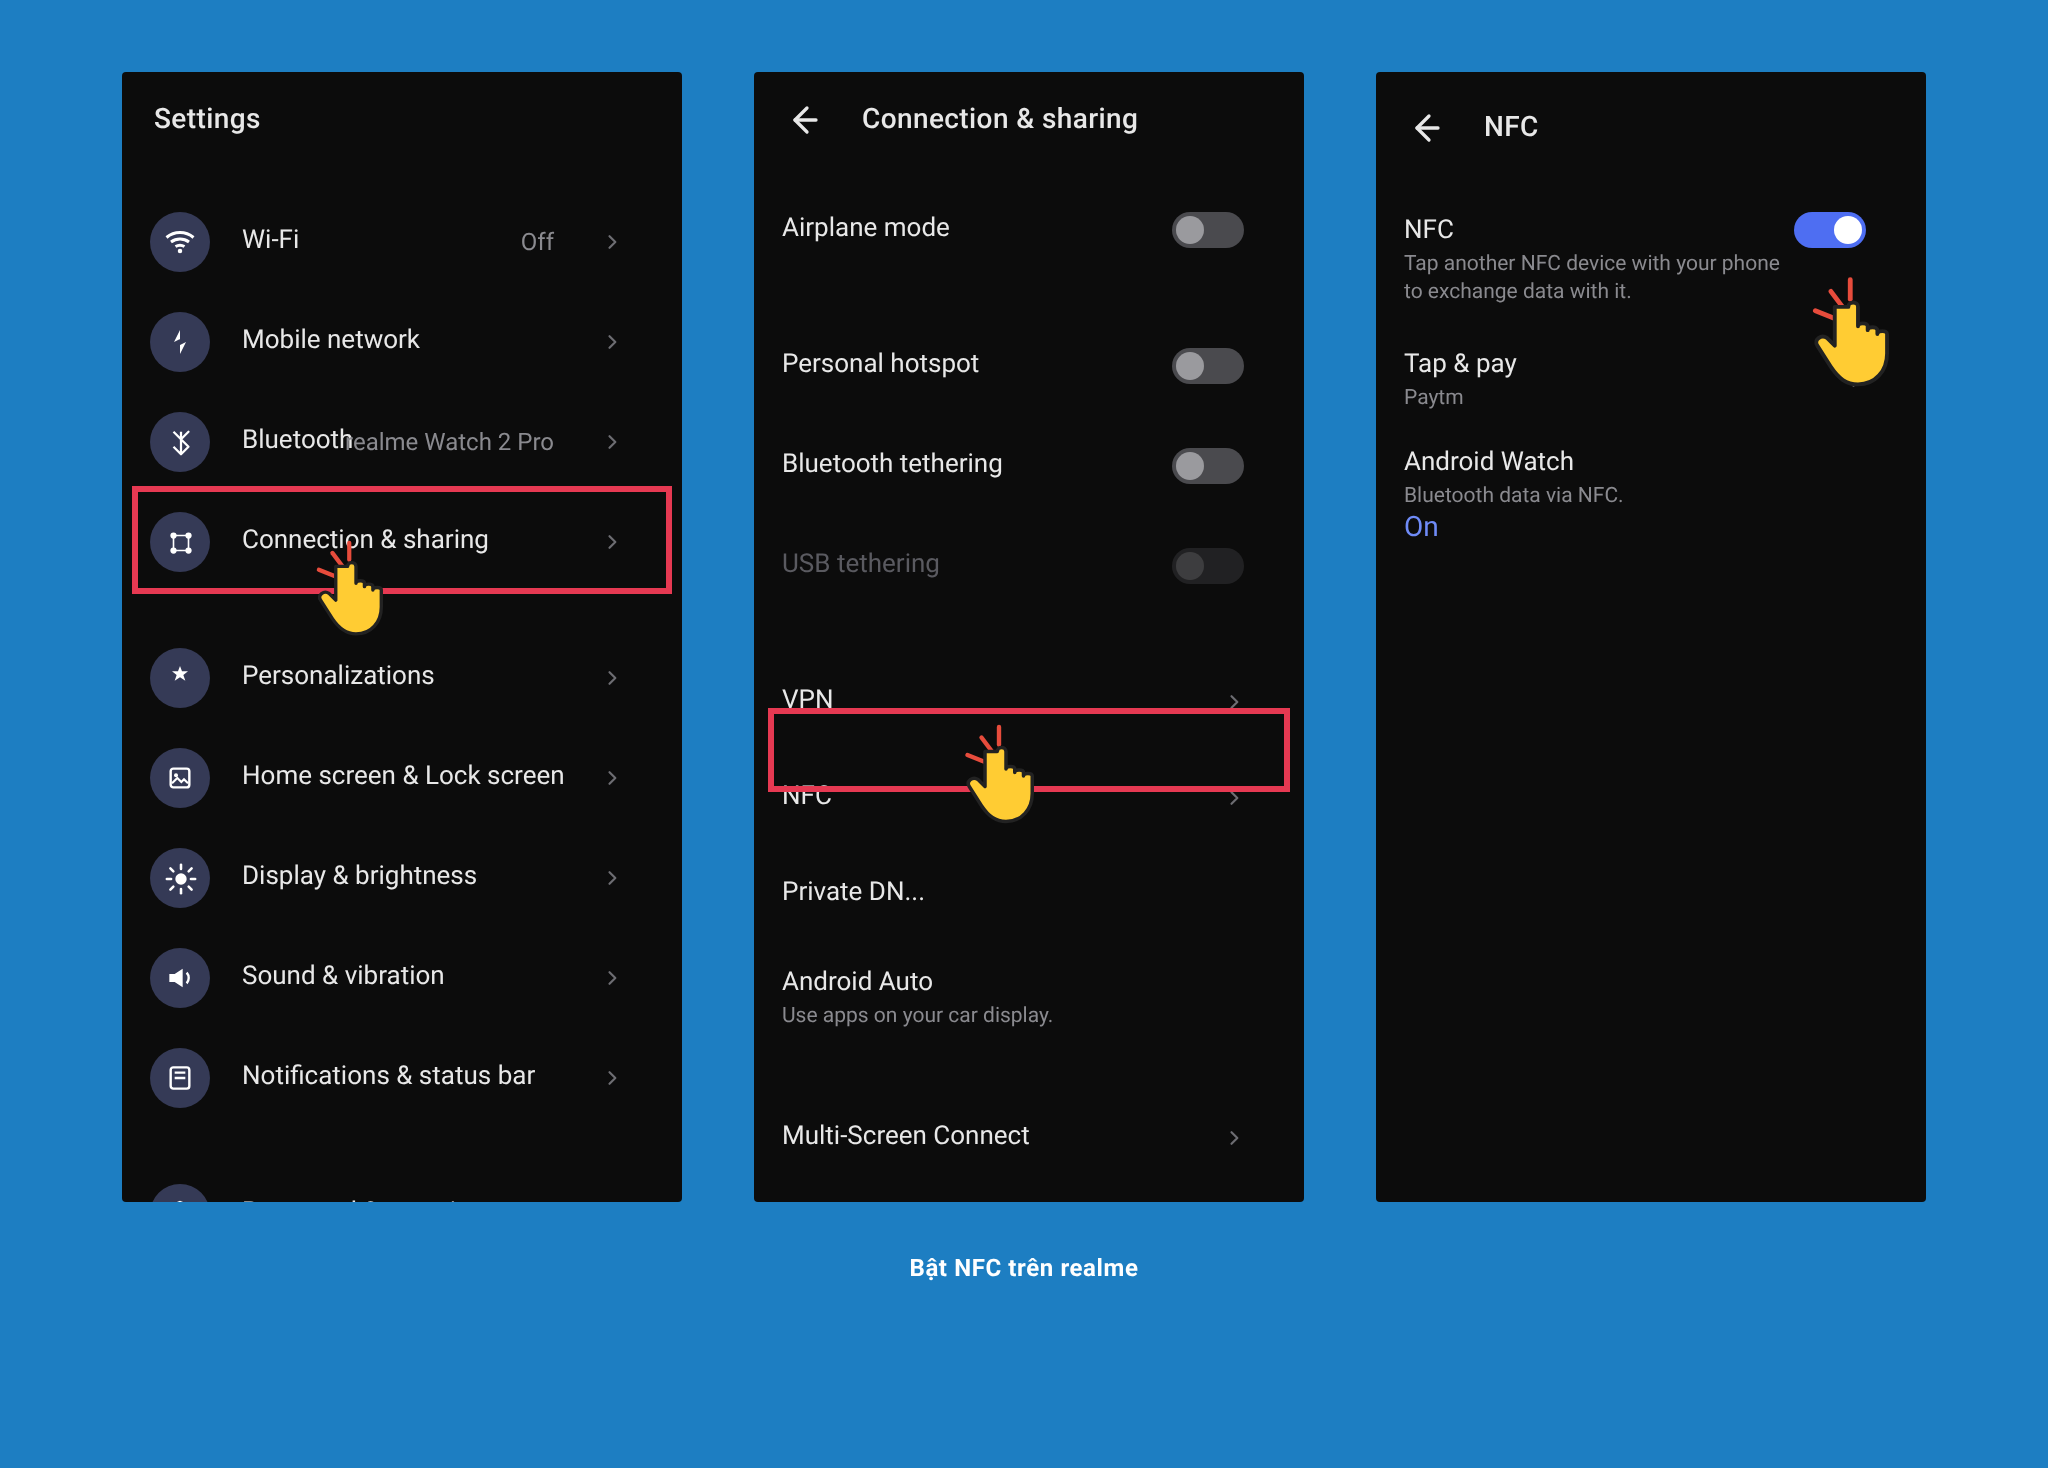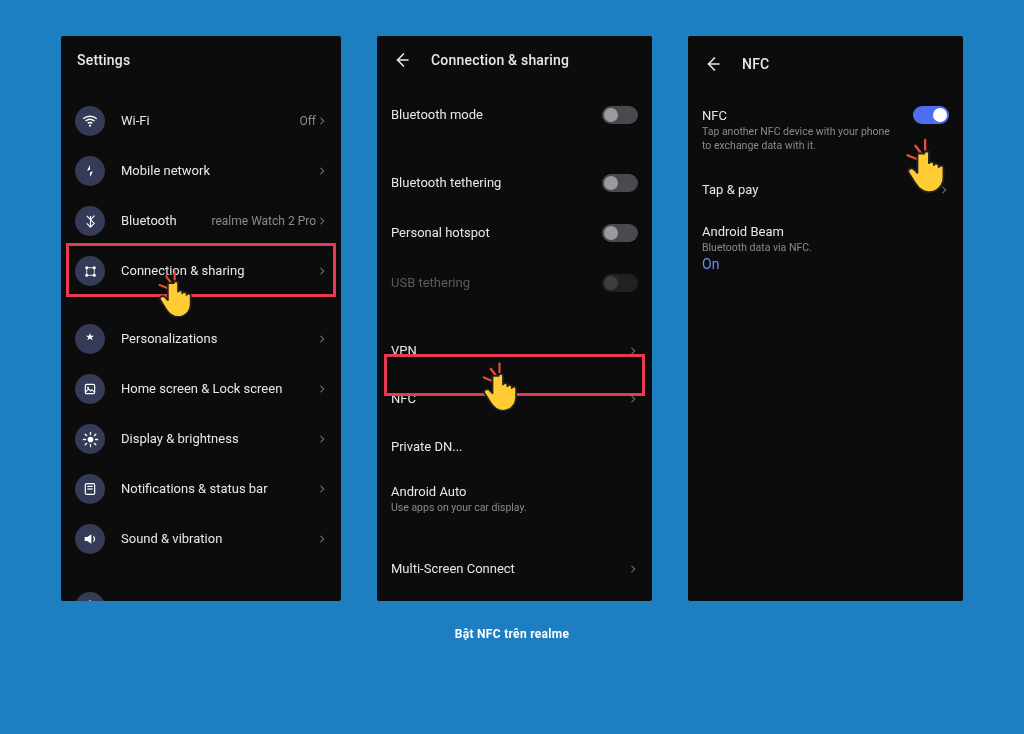--- a/index.html
+++ b/index.html
@@ -77,21 +77,21 @@
   }
   .back-arrow{
     width:18px;height:18px;
     display:flex;align-items:center;justify-content:center;
   }
 
   
   .row{
     display:flex;
     align-items:center;
-    padding:0 14px 0 14px;
+    padding:0 30px 0 14px;
     min-height:50px;
     position:relative;
     box-sizing:border-box;
   }
   .row .icon-bubble{
     width:30px;height:30px;
     border-radius:50%;
     background:var(--icon-bg);
     flex:0 0 30px;
     margin-right:16px;
@@ -115,21 +115,21 @@
   }
   .row .sublabel{
     color:var(--text-dim);
     font-size:10.5px;
     line-height:1.3;
   }
   .row .value{
     color:var(--text-dim);
     font-size:12px;
     margin-left:auto;
-    margin-right:1px;
+    margin-right:24px;
     white-space:nowrap;
   }
   .row .chev{
     flex:0 0 10px;
     width:10px;height:14px;
     display:flex;align-items:center;justify-content:center;
   }
   .row.dim .label{color:var(--text-dimmer);}
 
   .section-gap{height:18px;}
@@ -405,40 +405,40 @@
           </span>
         <span class="chev">
             <svg width="10" height="14">
               <use href="#sv-chev"></use>
             </svg>
           </span>
       </div>
       <div class="row">
         <span class="icon-bubble">
             <svg width="16" height="16">
+              <use href="#sv-sound"></use>
+            </svg>
+          </span>
+        <span class="labels">
+            <span class="label">Sound &amp; vibration</span>
+          </span>
+        <span class="chev">
+            <svg width="10" height="14">
+              <use href="#sv-chev"></use>
+            </svg>
+          </span>
+      </div>
+      <div class="row">
+        <span class="icon-bubble">
+            <svg width="16" height="16">
               <use href="#sv-notif"></use>
             </svg>
           </span>
         <span class="labels">
             <span class="label">Notifications &amp; status bar</span>
-          </span>
-        <span class="chev">
-            <svg width="10" height="14">
-              <use href="#sv-chev"></use>
-            </svg>
-          </span>
-      </div>
-      <div class="row">
-        <span class="icon-bubble">
-            <svg width="16" height="16">
-              <use href="#sv-sound"></use>
-            </svg>
-          </span>
-        <span class="labels">
-            <span class="label">Sound &amp; vibration</span>
           </span>
         <span class="chev">
             <svg width="10" height="14">
               <use href="#sv-chev"></use>
             </svg>
           </span>
       </div>
 
       <div class="section-gap"></div>
 
@@ -468,36 +468,36 @@
               <use href="#sv-back"></use>
             </svg>
           </span>
         <span class="title">Connection &amp; sharing</span>
       </div>
 
       <div style="height:6px"></div>
 
       <div class="row">
         <span class="labels">
-            <span class="label">Bluetooth mode</span>
+            <span class="label">Airplane mode</span>
           </span>
         <span class="toggle"></span>
       </div>
 
       <div class="section-gap"></div>
 
       <div class="row">
         <span class="labels">
+            <span class="label">Personal hotspot</span>
+          </span>
+        <span class="toggle"></span>
+      </div>
+      <div class="row">
+        <span class="labels">
             <span class="label">Bluetooth tethering</span>
-          </span>
-        <span class="toggle"></span>
-      </div>
-      <div class="row">
-        <span class="labels">
-            <span class="label">Personal hotspot</span>
           </span>
         <span class="toggle"></span>
       </div>
       <div class="row dim">
         <span class="labels">
             <span class="label">USB tethering</span>
           </span>
         <span class="toggle dim"></span>
       </div>
 
@@ -585,31 +585,32 @@
 
       <div class="hand" style="left:210px;top:100px;">
         <svg width="62" height="62">
             <use href="#sv-hand"></use>
           </svg>
       </div>
 
       <div class="row" style="min-height:52px">
         <span class="labels">
           <span class="label">Tap &amp; pay</span>
+          <span class="sublabel">Paytm</span>
         </span>
         <span class="chev">
             <svg width="10" height="14">
               <use href="#sv-chev"></use>
             </svg>
           </span>
       </div>
 
       <div class="row" style="min-height:64px">
         <span class="labels">
-          <span class="label">Android Beam</span>
+          <span class="label">Android Watch</span>
           <span class="sublabel">Bluetooth data via NFC.</span>
           <span class="sub-on">On</span>
         </span>
       </div>
 
     </div>
 
   </div>
 
   <div class="caption">Bật NFC trên realme</div>

